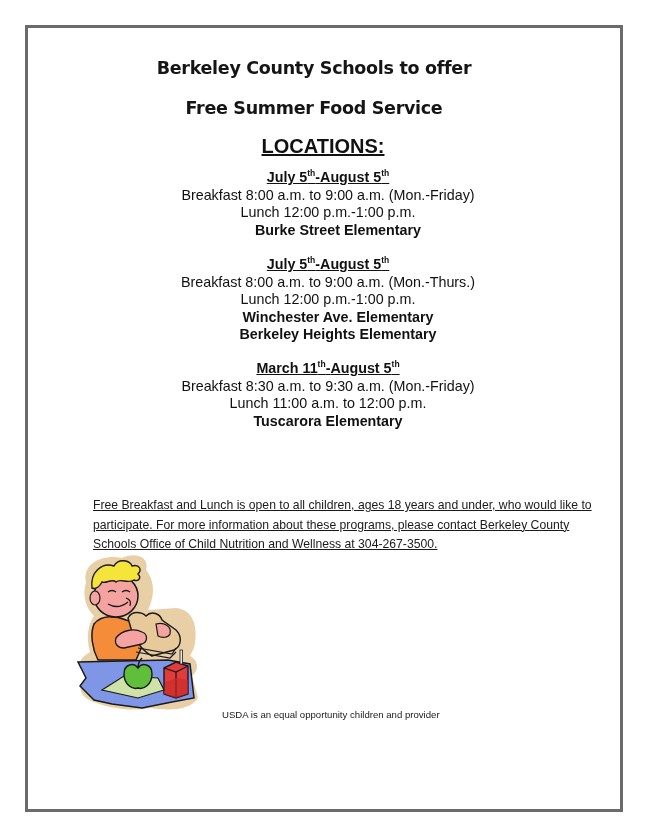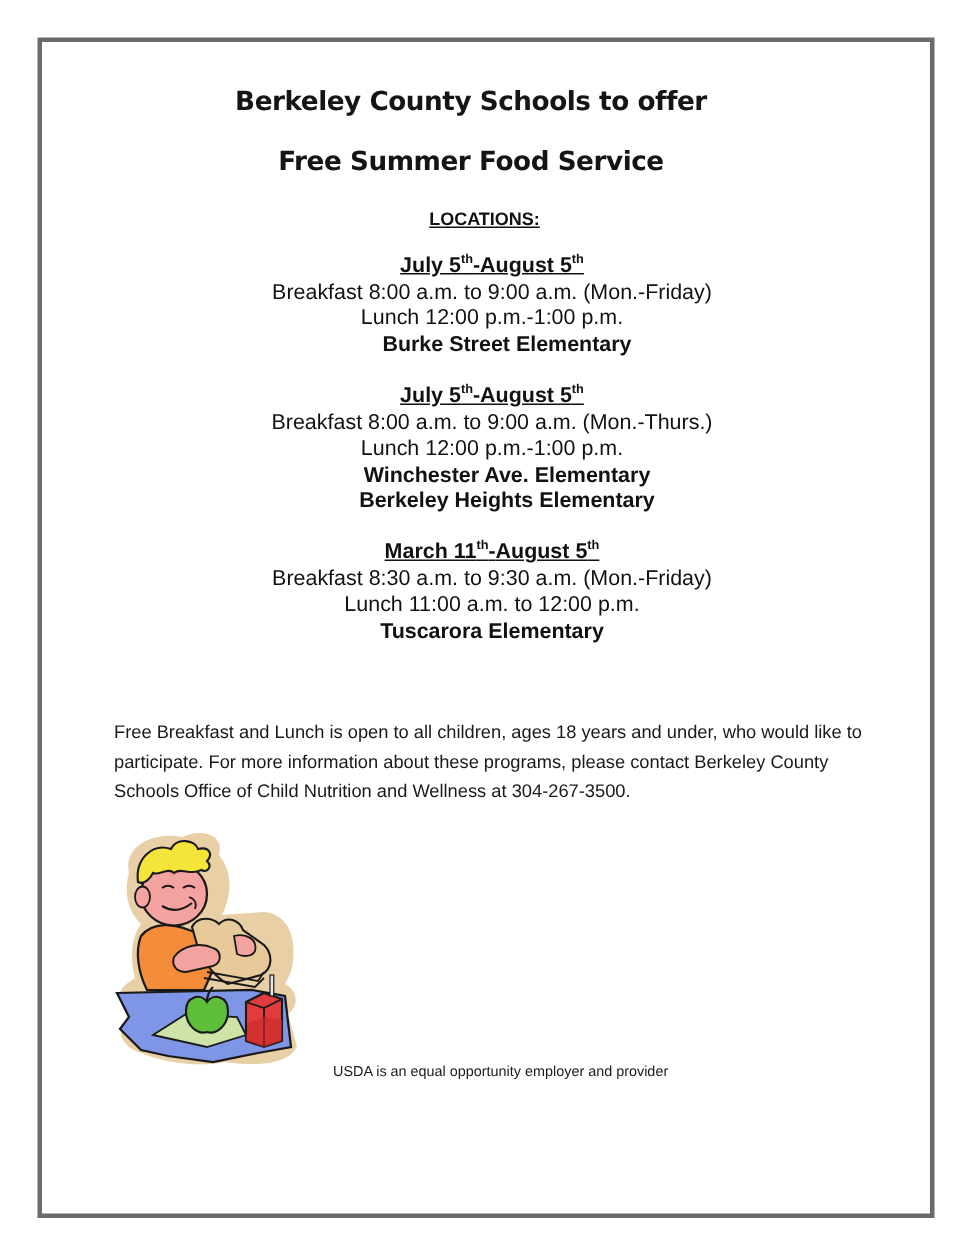--- a/index.html
+++ b/index.html
@@ -40,21 +40,21 @@
     .title.line1 { top: 57px; left: -10px; }
     .title.line2 { top: 97px; left: -10px; }
 
     .locations-heading {
       position: absolute;
       top: 137px;
       left: -1px;
       width: 648px;
       text-align: center;
       font-weight: bold;
-      font-size: 12px;
+      font-size: 20px;
       text-decoration: underline;
       line-height: 18px;
     }
 
     .section {
       position: absolute;
       left: 0;
       width: 656px;
       text-align: center;
       font-size: 14.3px;
@@ -81,21 +81,22 @@
     .section-3 { top: 360px; }
 
     .info-paragraph {
       position: absolute;
       left: 76px;
       top: 479px;
       width: 510px;
       font-size: 12.2px;
       line-height: 19.6px;
       color: #1a1a1a;
-      margin: 0;
+      margin: 17px;
+      text-decoration: underline;
     }
 
     .clipart {
       position: absolute;
       left: 72px;
       top: 552px;
       width: 132px;
       height: 166px;
     }
 
@@ -174,13 +175,13 @@
   <path d="M52,122 C52,112 62,110 66,116 C70,110 80,112 80,122 C80,132 72,138 66,136 C60,138 52,132 52,122 Z" fill="#5fbf3a" stroke="#1a1a1a" stroke-width="1.4"></path>
   <path d="M66,116 Q66,110 70,106" fill="none" stroke="#1a1a1a" stroke-width="1.5"></path>
 
   <path d="M92,116 L104,110 L116,114 L116,142 L104,146 L92,142 Z" fill="#e23b3b" stroke="#1a1a1a" stroke-width="1.4"></path>
   <path d="M92,116 L104,120 L116,114" fill="none" stroke="#1a1a1a" stroke-width="1.2"></path>
   <path d="M104,120 L104,146" fill="none" stroke="#1a1a1a" stroke-width="1.2"></path>
   <path d="M93,130 L104,126 L116,128 L116,142 L104,146 L92,142 Z" fill="#c92a2a" opacity="0.6"></path>
   <rect x="108" y="98" width="2.5" height="14" fill="#e8e8e8" stroke="#1a1a1a" stroke-width="0.8"></rect>
 </svg>
 
-<div class="footer-note">USDA is an equal opportunity employer and provider</div>
+<div class="footer-note">USDA is an equal opportunity children and provider</div>
 
 </body></html>

